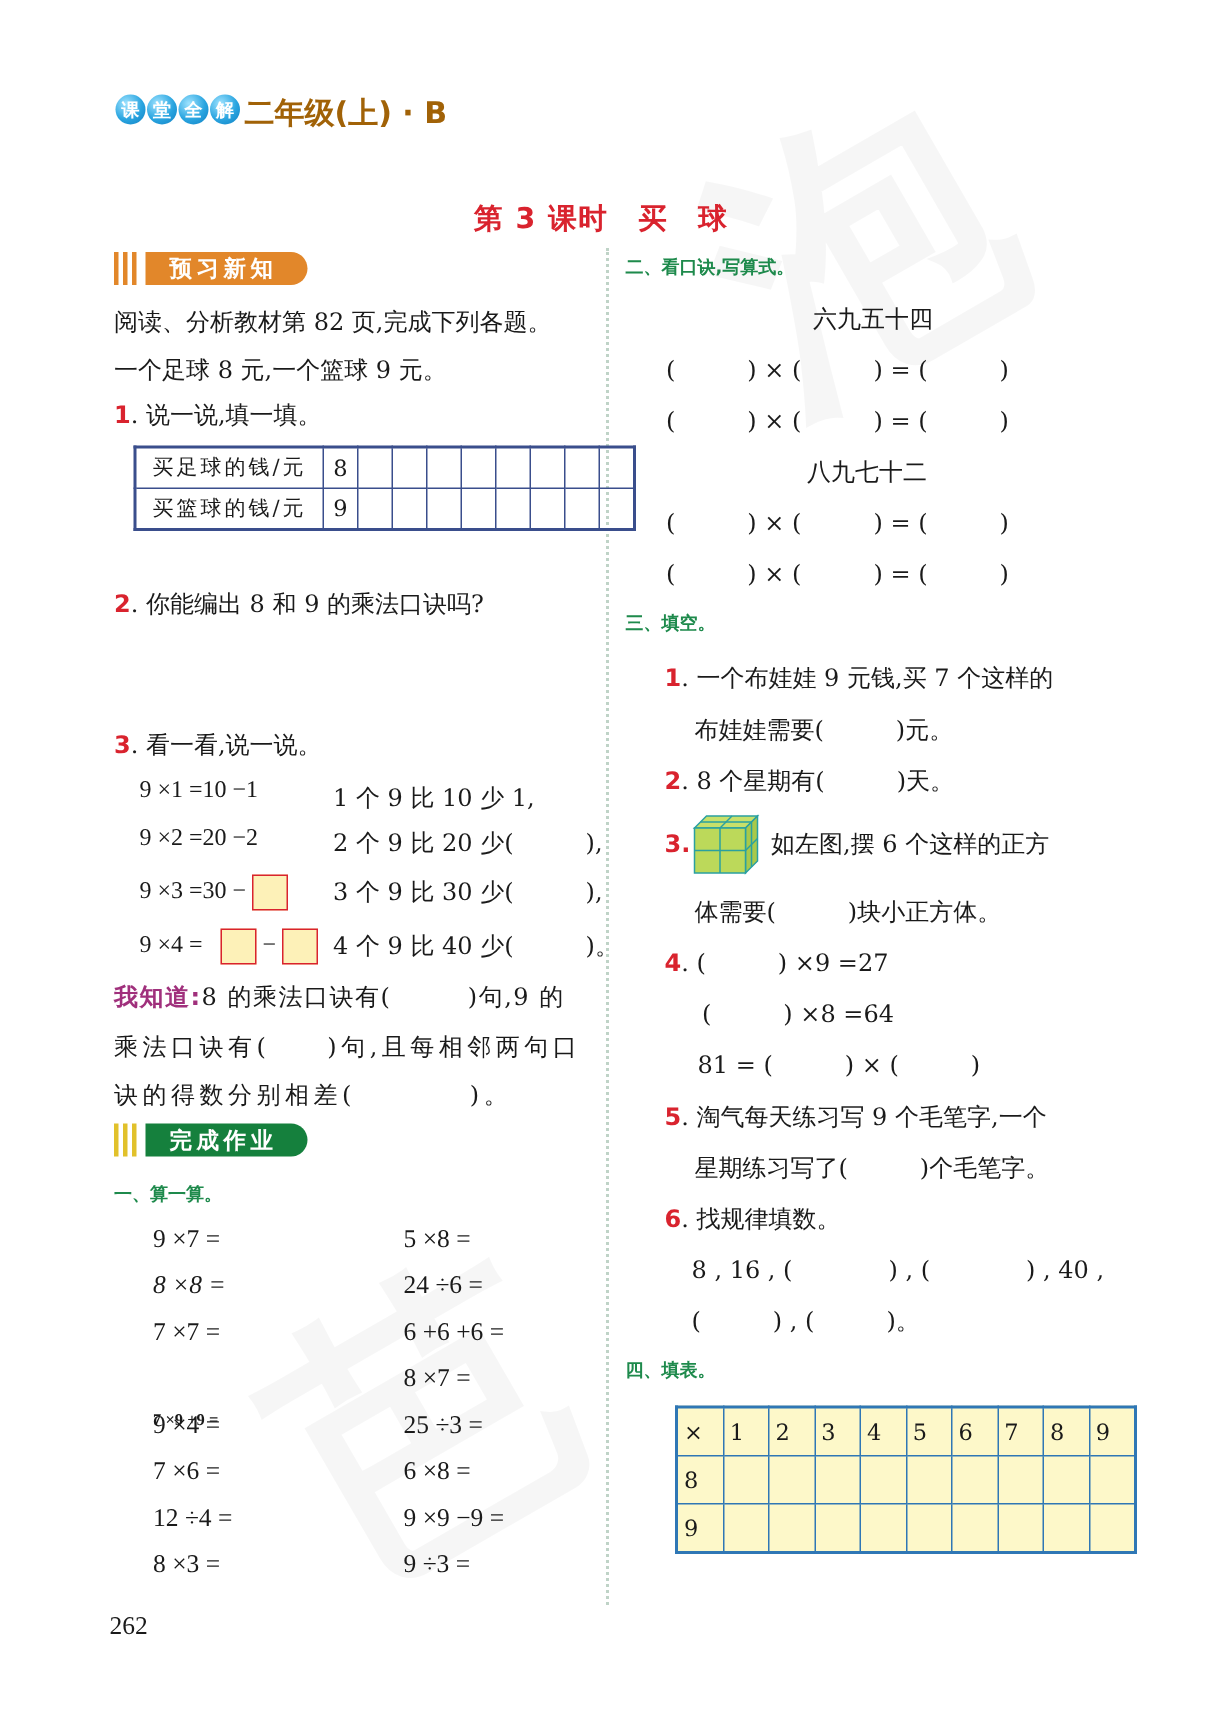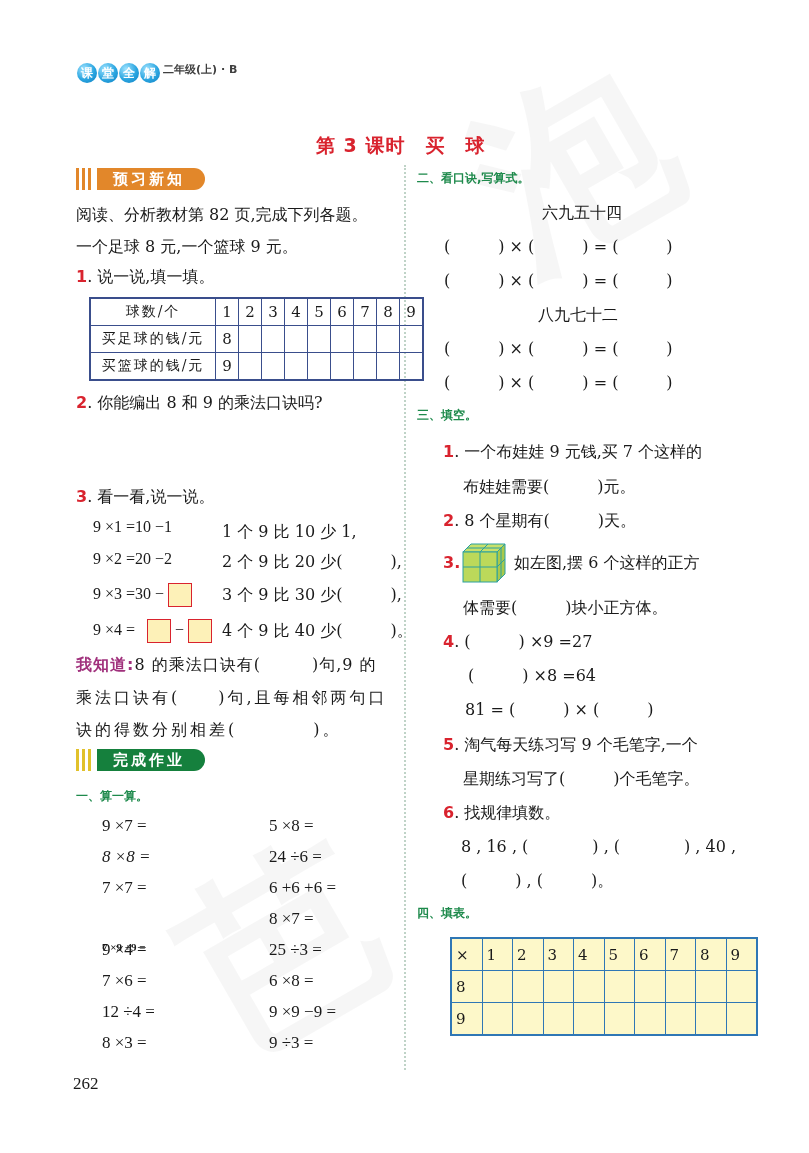--- a/index.html
+++ b/index.html
@@ -7,21 +7,21 @@
          font-family:"DejaVu Serif","Liberation Serif",serif; color:#1a1a1a; }
   .sans { font-family:"DejaVu Sans","Liberation Sans",sans-serif; }
   .serif { font-family:"Liberation Serif","DejaVu Serif",serif; }
 
   
   .brand { position:absolute; left:77px; top:63px; display:flex; gap:1px; }
   .brand .bubble { width:20px; height:20px; border-radius:50%;
      background:radial-gradient(circle at 35% 30%, #9fe3ff 0%, #2aa5e0 55%, #0f7fc2 100%);
      color:#fff; font-size:12px; font-weight:bold; display:flex; align-items:center; justify-content:center;
      font-family:"DejaVu Sans",sans-serif; }
-  .grade { position:absolute; left:163px; top:62px; font-size:11px; font-weight:bold; color:#404040; }
+  .grade { position:absolute; left:163px; top:62px; font-size:20px; font-weight:bold; color:#a16207; }
 
   .lesson-title { position:absolute; left:316px; top:133px; font-size:19px; font-weight:bold; color:#d9232e; letter-spacing:1px; }
 
   .divider { position:absolute; left:404px; top:165px; width:0; height:905px; border-left:2px dotted #bfd3c7; }
 
   
   .banner { position:absolute; height:22px; display:flex; align-items:center; }
   .banner .bars { display:flex; gap:3px; margin-right:6px; }
   .banner .bars span { width:3px; height:22px; display:block; }
   .banner .pill { height:22px; padding:0 20px 0 16px; border-radius:0 11px 11px 0; color:#fff;
@@ -75,32 +75,20 @@
 
 <div class="txt" style="left:76px;top:205px;">阅读、分析教材第 82 页,完成下列各题。</div>
 <div class="txt" style="left:76px;top:237px;">一个足球 8 元,一个篮球 9 元。</div>
 
 <div class="txt" style="left:76px;top:267px;">
   <span class="num-red">1</span><span>. 说一说,填一填。</span>
 </div>
 
 <table class="t1">
   <tbody>
-      <tr>
-    <td class="lbl">球数/个</td>
-    <td class="c">1</td>
-    <td class="c">2</td>
-    <td class="c">3</td>
-    <td class="c">4</td>
-    <td class="c">5</td>
-    <td class="c">6</td>
-    <td class="c">7</td>
-    <td class="c">8</td>
-    <td class="c">9</td>
-  </tr>
   <tr>
     <td class="lbl">买足球的钱/元</td>
     <td class="c">8</td>
     <td class="c"></td>
         <td class="c"></td>
     <td class="c"></td>
         <td class="c"></td>
     <td class="c"></td>
         <td class="c"></td>
     <td class="c"></td>

